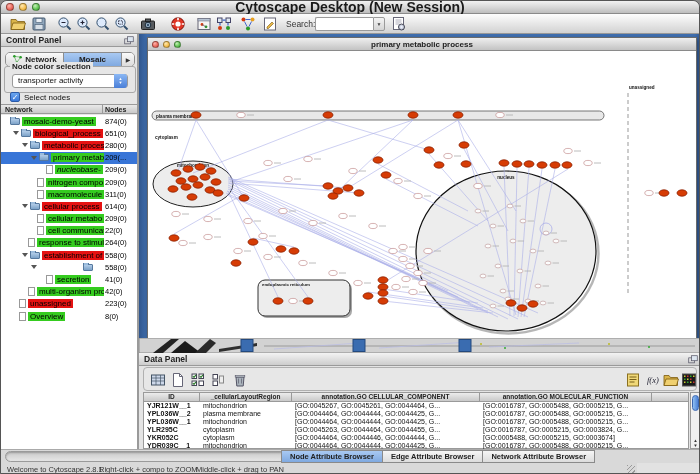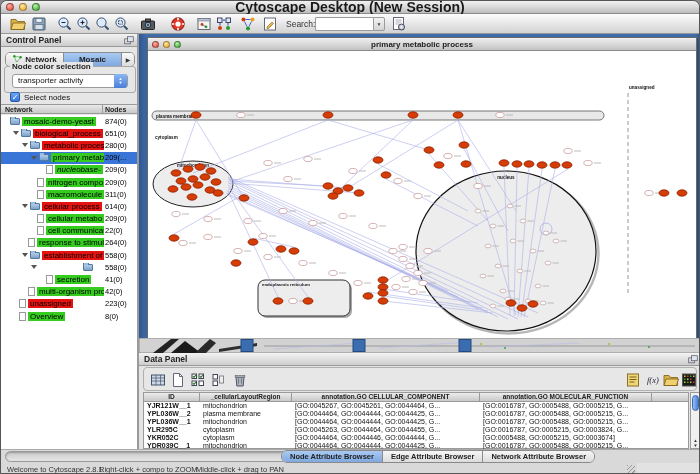--- a/index.html
+++ b/index.html
@@ -86,21 +86,21 @@
   .dt-row{display:flex;height:8px;line-height:8px}
   .dt-row .td{font-size:7px;white-space:nowrap;overflow:hidden;padding-left:3px;flex:none;color:#111}
   .dt-row .td.c0{font-weight:bold}
   .vscroll{position:absolute;right:0px;top:39px;width:11px;height:57px;background:#f0f0f0;border:1px solid #9a9a9a;border-left:1px solid #9a9a9a}
   .vthumb{position:absolute;left:1px;top:2px;width:7px;height:16px;border-radius:4px;background:linear-gradient(90deg,#8fc0f4,#4a7fd4);border:1px solid #3a66b0}
   .varrows{position:absolute;left:0;bottom:0;width:9px;font-size:4.5px;line-height:5px;text-align:center;color:#333}
   
   .botbar{position:absolute;left:0;top:448px;width:700px;height:14px;background:#d9d9d9;border-top:1px solid #aaa}
   .progress{position:absolute;left:4px;top:1px;width:393px;height:11px;border:1px solid #9a9a9a;border-radius:6px;
     background:linear-gradient(#cacaca,#e6e6e6);box-shadow:inset 0 1px 2px rgba(0,0,0,.25)}
-  .btabs{position:absolute;left:280px;top:0px;height:13px;display:flex;border:1px solid #8a8a8a;border-radius:6px;overflow:hidden;background:#ececec}
+  .btabs{position:absolute;left:280px;top:0px;height:13px;display:flex;border:1px solid #8a8a8a;border-radius:0;overflow:hidden;background:#ececec}
   .btab{padding:0 8px;font-size:7.5px;font-weight:bold;line-height:12px;color:#222;border-right:1px solid #8a8a8a;background:linear-gradient(#f6f6f6,#dcdcdc)}
   .btab:last-child{border-right:none}
   .btab.active{background:linear-gradient(#a9c9f2,#7fa9e0)}
   .statusbar{position:absolute;left:0;top:462px;width:636px;height:12px;background:#d9d9d9;font-size:7.5px;color:#333}
   .statusbar span{position:absolute;top:2px}
   .grip{position:absolute;right:2px;bottom:2px;width:8px;height:8px;
     background:repeating-linear-gradient(135deg,#9a9a9a 0 1px,transparent 1px 3px)}
 </style>
 </head>
 <body>

